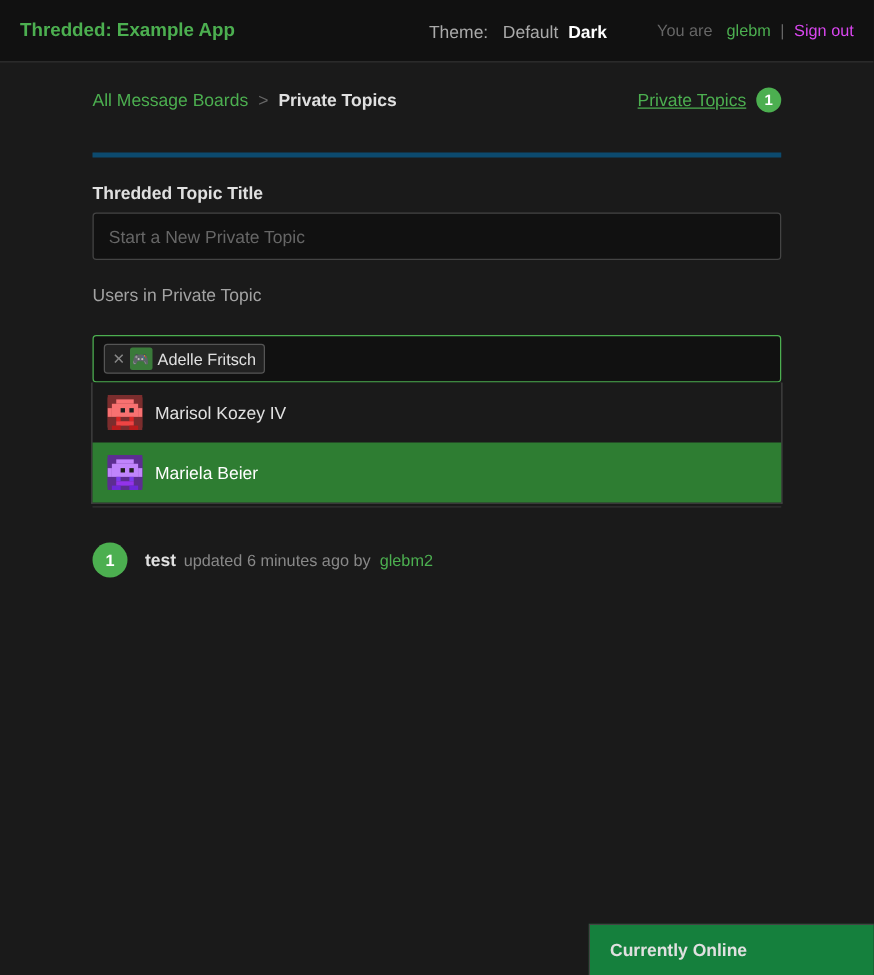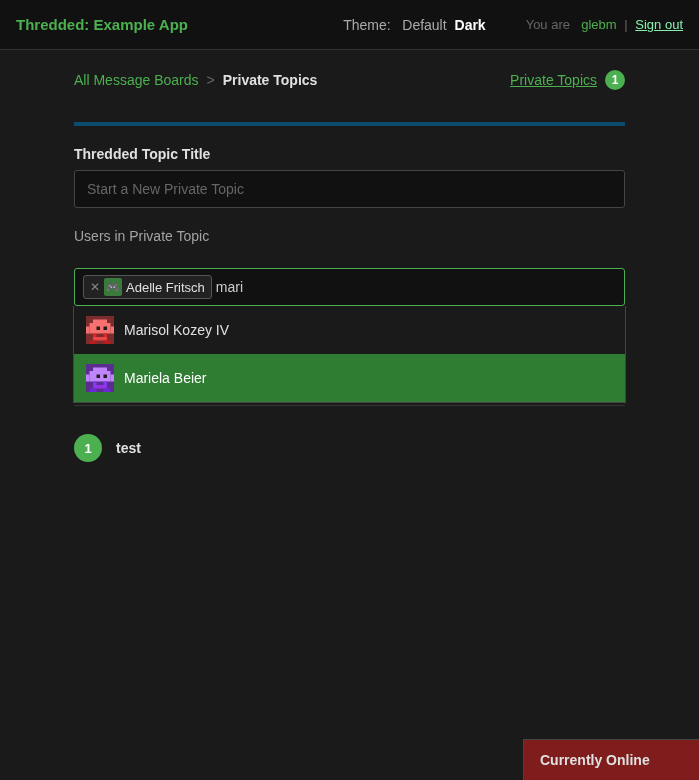--- a/index.html
+++ b/index.html
@@ -50,22 +50,21 @@
     }
     .topnav-user a {
       color: #4caf50;
       text-decoration: none;
     }
     .topnav-user span {
       color: #666;
       margin: 0 4px;
     }
     .topnav-user .signout {
-      color: #86efac;
-      text-decoration: underline;
+      color: #d946ef;
     }
 
     
     .main-content {
       padding: 0 74px;
     }
 
     
     .breadcrumb-row {
       display: flex;
@@ -315,24 +314,24 @@
     .topic-meta a {
       color: #4caf50;
       text-decoration: none;
     }
 
     
     .currently-online-panel {
       position: fixed;
       bottom: 0;
       right: 0;
-      background: #7f1d1d;
+      background: #15803d;
       border-top: 1px solid #444;
       border-left: 1px solid #444;
-      width: 176px;
+      width: 228px;
       padding: 12px 16px;
     }
     .currently-online-title {
       color: #e0e0e0;
       font-weight: bold;
       font-size: 14px;
     }
 
     .users-input-wrapper {
       position: relative;
@@ -383,21 +382,20 @@
 
       <div class="users-input-wrapper">
         <div class="users-input-box">
 
           <div class="user-tag">
             <span class="user-tag-remove">✕</span>
             <span class="user-tag-avatar" style="background:#3a7a3a; font-size:11px;">🎮</span>
             <span>Adelle Fritsch</span>
           </div>
 
-          <input type="text" class="users-text-input" value="mari" style="">
         </div>
 
         <div class="dropdown">
 
           <div class="dropdown-item">
             <div class="dropdown-avatar avatar-marisol">
               <svg width="28" height="28" viewBox="0 0 8 8" xmlns="http://www.w3.org/2000/svg">
                 <rect width="8" height="8" fill="#7b2d2d"></rect>
                 <rect x="2" y="1" width="4" height="1" fill="#f87171"></rect>
                 <rect x="1" y="2" width="6" height="3" fill="#f87171"></rect>
@@ -444,20 +442,24 @@
     
   </div>
 
   <hr class="divider">
 
   <div>
     <div class="topic-item">
       <div class="topic-count-badge">1</div>
       <div class="topic-info">
         <a href="#" class="topic-title-link">test</a>
+        <span class="topic-meta">
+          <span>updated 6 minutes ago by</span>
+          &nbsp;<a href="#">glebm2</a>
+        </span>
       </div>
     </div>
   </div>
 
 </div>
 
 <div class="currently-online-panel">
   <span class="currently-online-title">Currently Online</span>
 </div>
 

